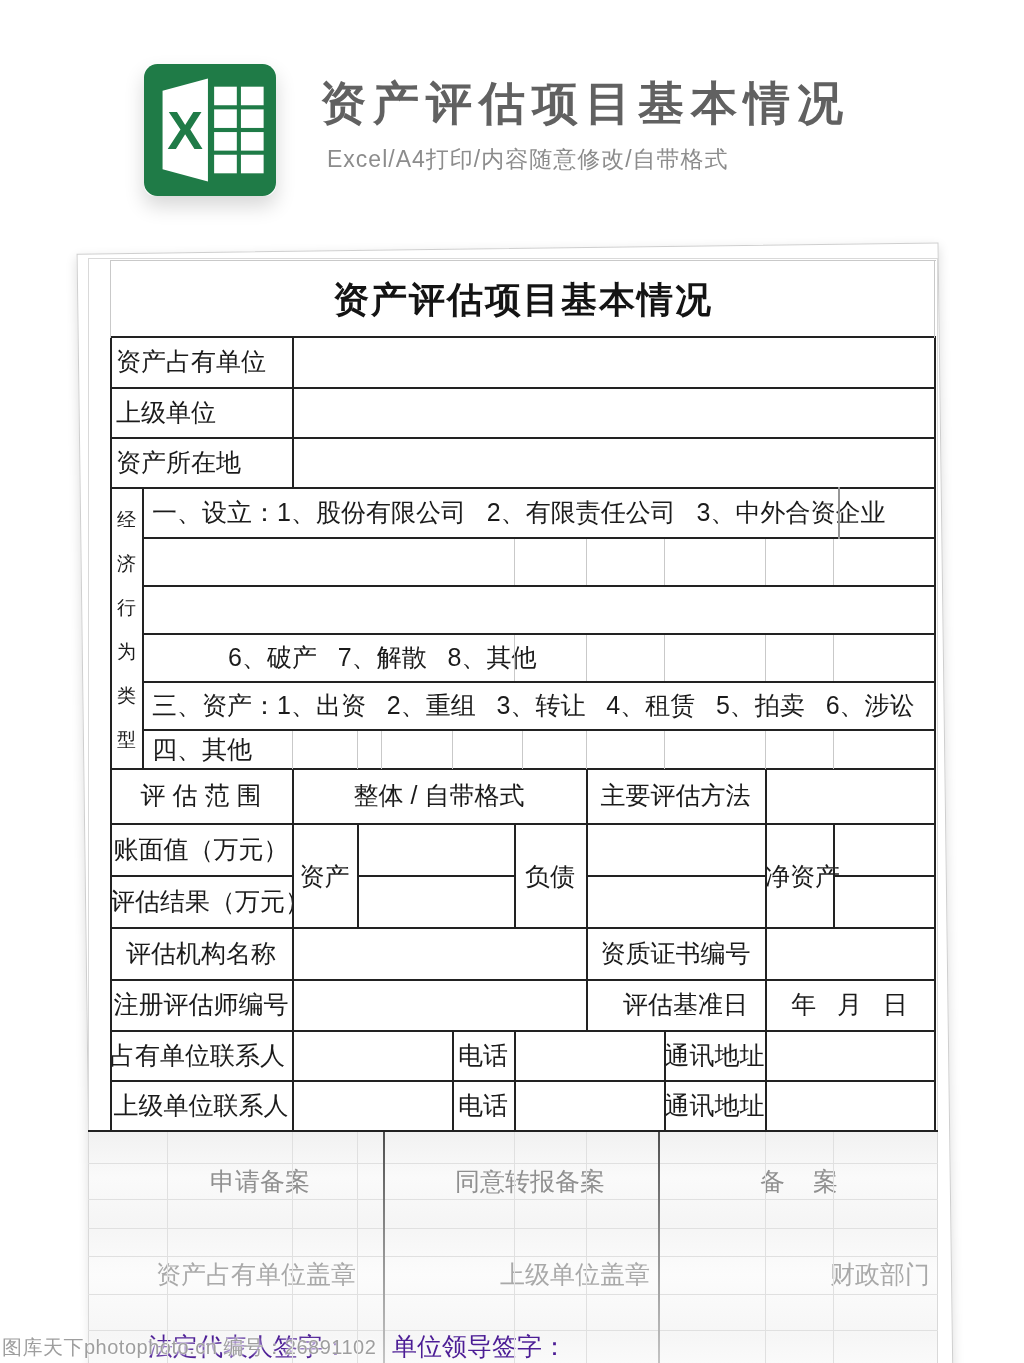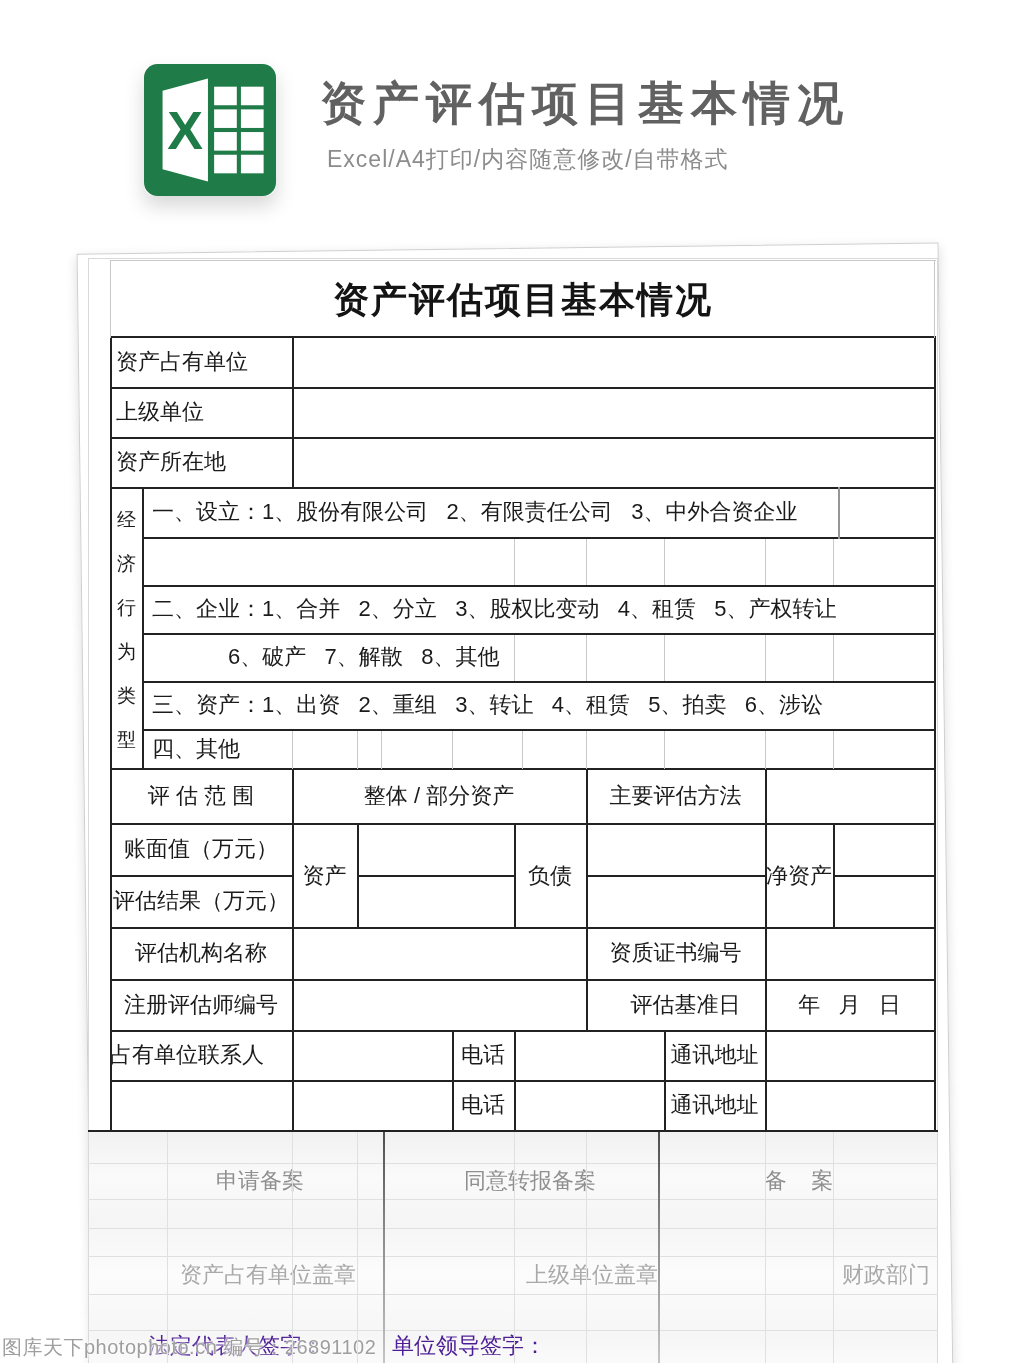--- a/index.html
+++ b/index.html
@@ -17,21 +17,21 @@
 
   
   #excel-icon{position:absolute;left:144px;top:64px;width:132px;height:132px;border-radius:11px;
     box-shadow:0 10px 20px rgba(0,0,0,0.16);}
   #h-title{position:absolute;left:320px;top:74px;height:58px;line-height:58px;
     font-size:46px;font-weight:700;letter-spacing:7px;color:#616161;white-space:pre;}
   #h-sub{position:absolute;left:327px;top:142px;height:34px;line-height:34px;
     font-size:23px;color:#8c8c8c;letter-spacing:1px;white-space:pre;}
 
   
-  .t{position:absolute;font-size:22px;color:#1b1b1b;white-space:pre;}
+  .t{position:absolute;font-size:25px;color:#1b1b1b;white-space:pre;}
   .c{text-align:center;}
   .r{text-align:right;}
   .g1{color:#8f8f8f;}
   .g2{color:#a9a9a9;}
   .g3{color:#4c1d95;}
 
   #tbl-title{position:absolute;left:110px;top:269px;width:826px;height:62px;line-height:62px;
     text-align:center;font-size:36px;font-weight:700;letter-spacing:2px;color:#141414;white-space:pre;}
 
   
@@ -79,52 +79,52 @@
   <div id="h-sub">Excel/A4打印/内容随意修改/自带格式</div>
 
   <div id="tbl-title">资产评估项目基本情况</div>
 
   <div class="t" style="left:116px;top:336px;width:176px;line-height:51px;">资产占有单位</div>
   <div class="t" style="left:116px;top:387px;width:176px;line-height:50px;">上级单位</div>
   <div class="t" style="left:116px;top:437px;width:176px;line-height:50px;">资产所在地</div>
 
   <div id="eco-side">经济行为类型</div>
   <div class="t" style="left:152px;top:487px;width:690px;line-height:50px;">一、设立：1、股份有限公司   2、有限责任公司   3、中外合资企业</div>
-  <div class="t" style="left:152px;top:585px;width:760px;line-height:48px;">二、企业：1、合并   2、分立   3、股权比变动   4、租赁   5、产权转让</div>
   <div class="t" style="left:228px;top:633px;width:286px;line-height:48px;">6、破产   7、解散   8、其他</div>
   <div class="t" style="left:152px;top:681px;width:760px;line-height:48px;">三、资产：1、出资   2、重组   3、转让   4、租赁   5、拍卖   6、涉讼</div>
   <div class="t" style="left:152px;top:729px;width:140px;line-height:40px;">四、其他</div>
 
   <div class="t c" style="left:110px;top:768px;width:182px;line-height:55px;">评 估 范 围</div>
-  <div class="t c" style="left:292px;top:768px;width:294px;line-height:55px;">整体 / 部分资产</div>
+  <div class="t c" style="left:292px;top:768px;width:294px;line-height:55px;">整体 / 自带格式</div>
   <div class="t c" style="left:586px;top:768px;width:179px;line-height:55px;">主要评估方法</div>
 
   <div class="t c" style="left:110px;top:823px;width:182px;line-height:52px;">账面值（万元）</div>
   <div class="t c" style="left:110px;top:875px;width:182px;line-height:52px;">评估结果（万元）</div>
   <div class="t c" style="left:292px;top:823px;width:65px;line-height:106px;">资产</div>
   <div class="t c" style="left:514px;top:823px;width:72px;line-height:106px;">负债</div>
   <div class="t c" style="left:765px;top:823px;width:68px;line-height:106px;">净资产</div>
 
   <div class="t c" style="left:110px;top:927px;width:182px;line-height:52px;">评估机构名称</div>
   <div class="t c" style="left:586px;top:927px;width:179px;line-height:52px;">资质证书编号</div>
   <div class="t c" style="left:110px;top:979px;width:182px;line-height:51px;">注册评估师编号</div>
   <div class="t c" style="left:586px;top:979px;width:179px;line-height:51px;padding-left:20px;">评估基准日</div>
   <div class="t c" style="left:765px;top:979px;width:169px;line-height:51px;">年   月   日</div>
 
   <div class="t c" style="left:110px;top:1030px;width:152px;line-height:50px;">占有单位联系人</div>
   <div class="t c" style="left:452px;top:1030px;width:62px;line-height:50px;">电话</div>
   <div class="t c" style="left:664px;top:1030px;width:101px;line-height:50px;">通讯地址</div>
+  <div class="t c" style="left:110px;top:1080px;width:182px;line-height:50px;">上级单位联系人</div>
   <div class="t c" style="left:452px;top:1080px;width:62px;line-height:50px;">电话</div>
   <div class="t c" style="left:664px;top:1080px;width:101px;line-height:50px;">通讯地址</div>
 
   <div class="t c g1" style="left:88px;top:1162px;width:344px;line-height:38px;">申请备案</div>
   <div class="t c g1" style="left:384px;top:1162px;width:276px;line-height:38px;margin-left:8px;">同意转报备案</div>
   <div class="t c g1" style="left:660px;top:1162px;width:278px;line-height:38px;">备    案</div>
   <div class="t r g2" style="left:88px;top:1255px;width:268px;line-height:39px;">资产占有单位盖章</div>
-  <div class="t r g2" style="left:384px;top:1255px;width:266px;line-height:39px;margin-left:8px;">上级单位盖章</div>
+  <div class="t r g2" style="left:384px;top:1255px;width:266px;line-height:39px;">上级单位盖章</div>
   <div class="t r g2" style="left:660px;top:1255px;width:270px;line-height:39px;">财政部门</div>
   <div class="t g3" style="left:148px;top:1330px;line-height:32px;">法定代表人签字：</div>
   <div class="t g3" style="left:392px;top:1330px;line-height:32px;">单位领导签字：</div>
 
   <div id="watermark">图库天下photophoto.cn 编号：26891102</div>
 <div class="ln dk" style="left: 110px; top: 336px; width: 826px; height: 2px;"></div>
     <div class="ln dk" style="left: 110px; top: 387px; width: 826px; height: 2px;"></div>
     <div class="ln dk" style="left: 110px; top: 437px; width: 826px; height: 2px;"></div>
     <div class="ln dk" style="left: 110px; top: 487px; width: 826px; height: 2px;"></div>
     <div class="ln dk" style="left: 142px; top: 537px; width: 794px; height: 2px;"></div>

